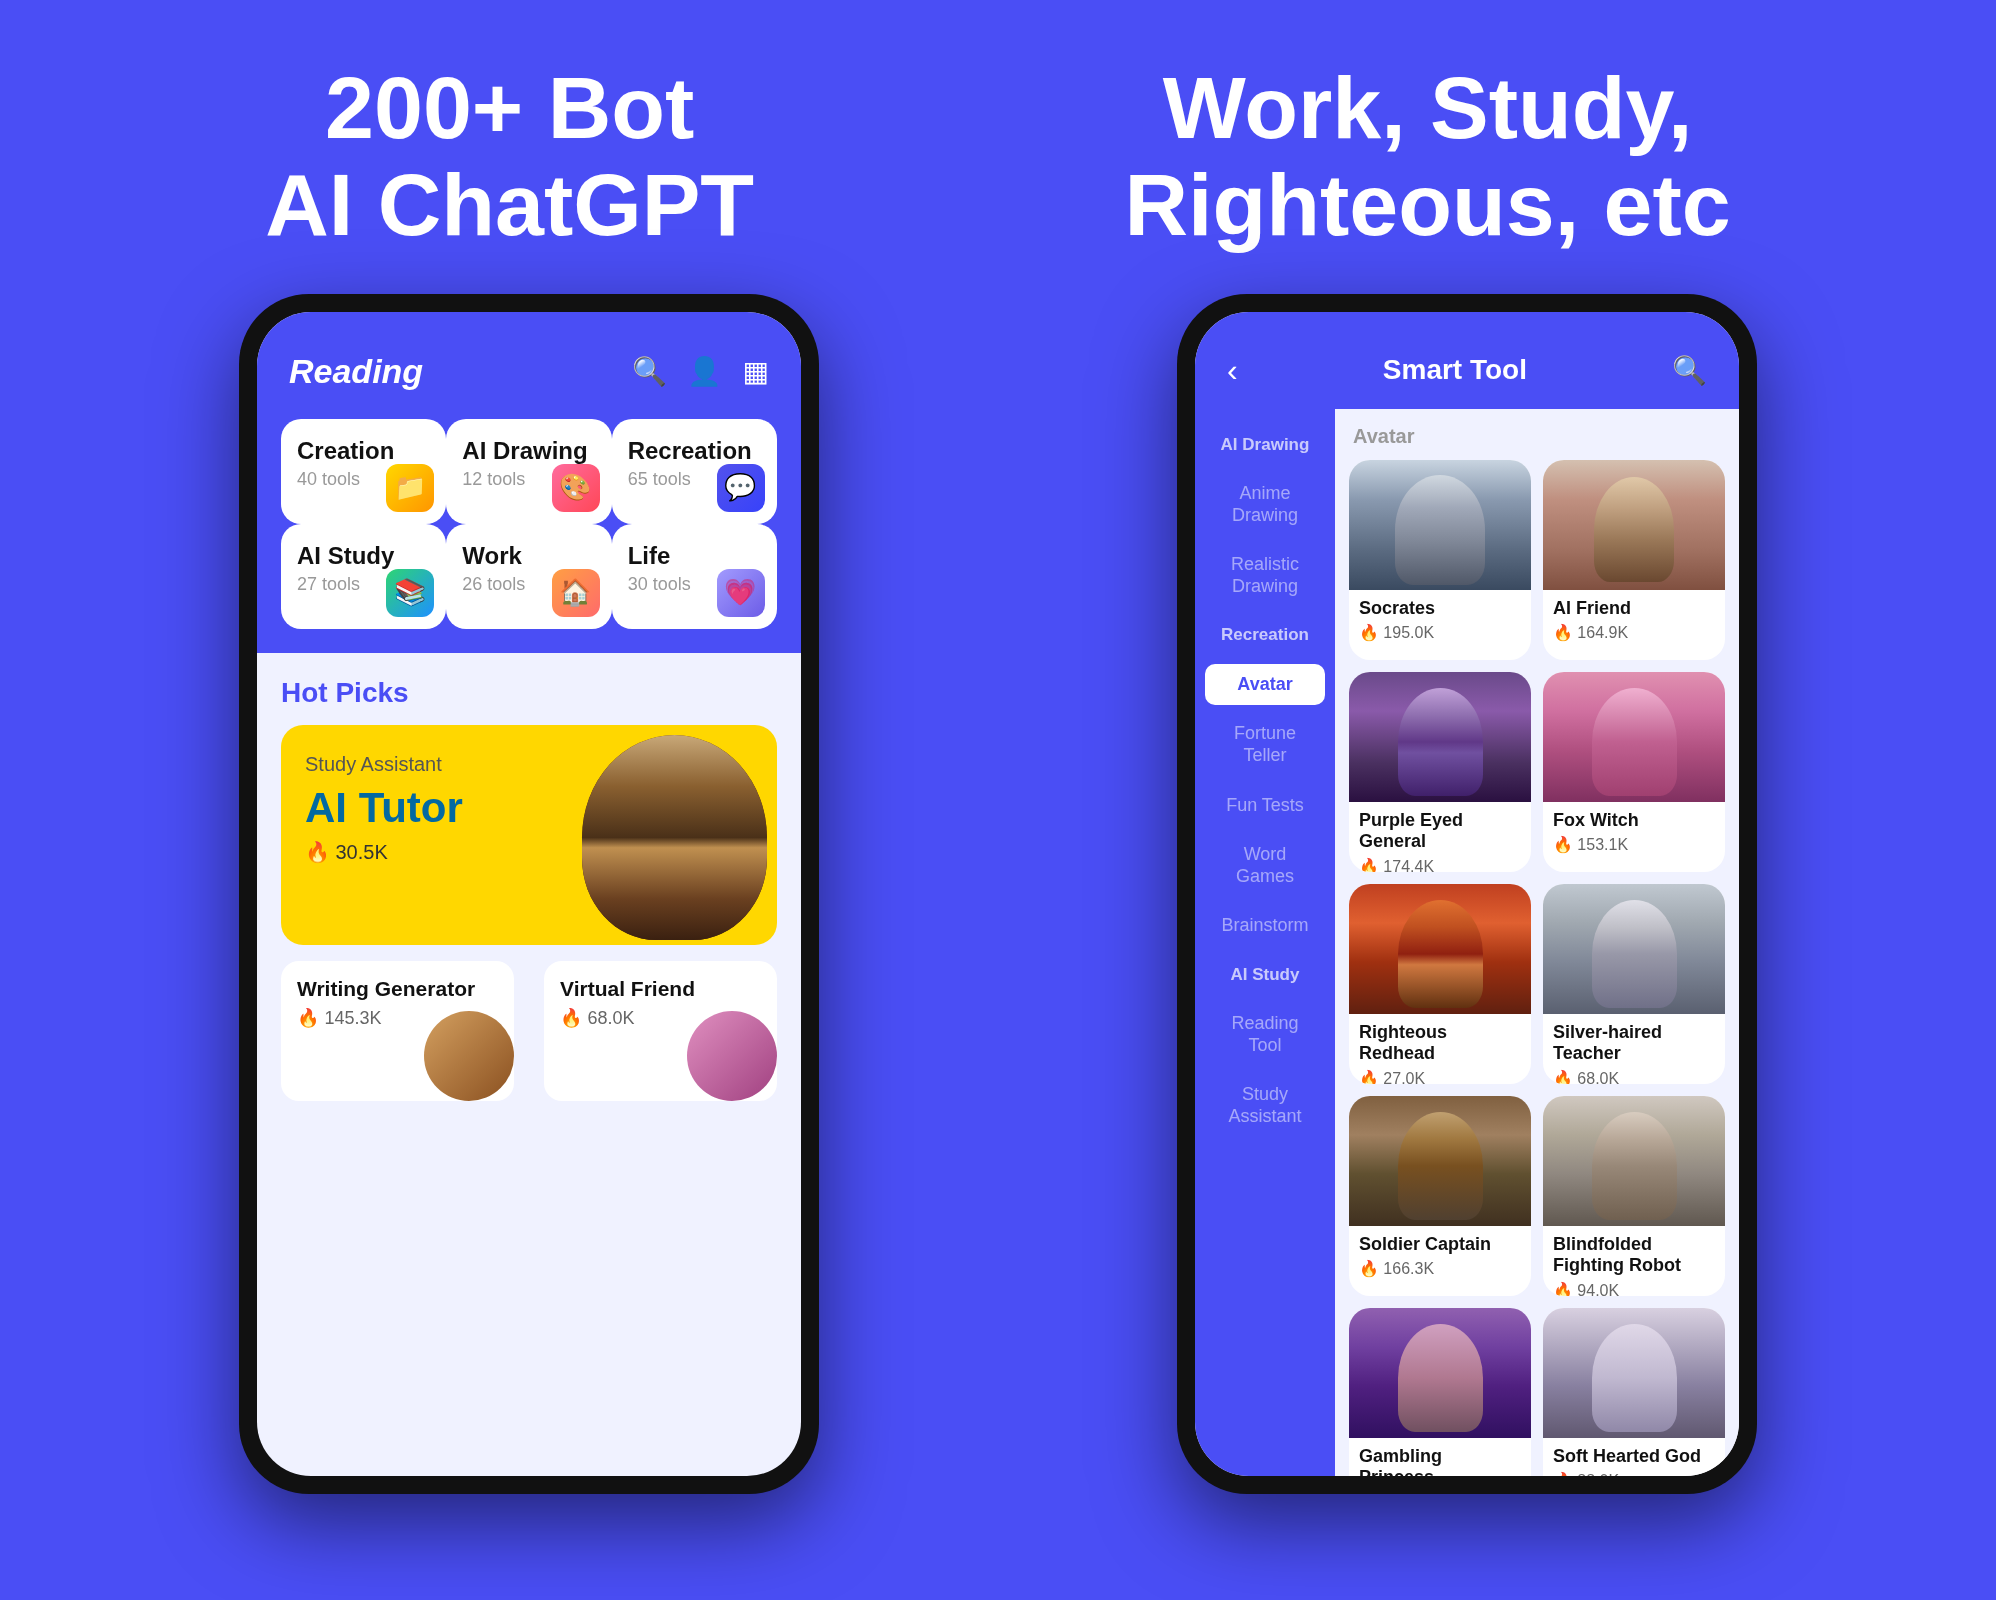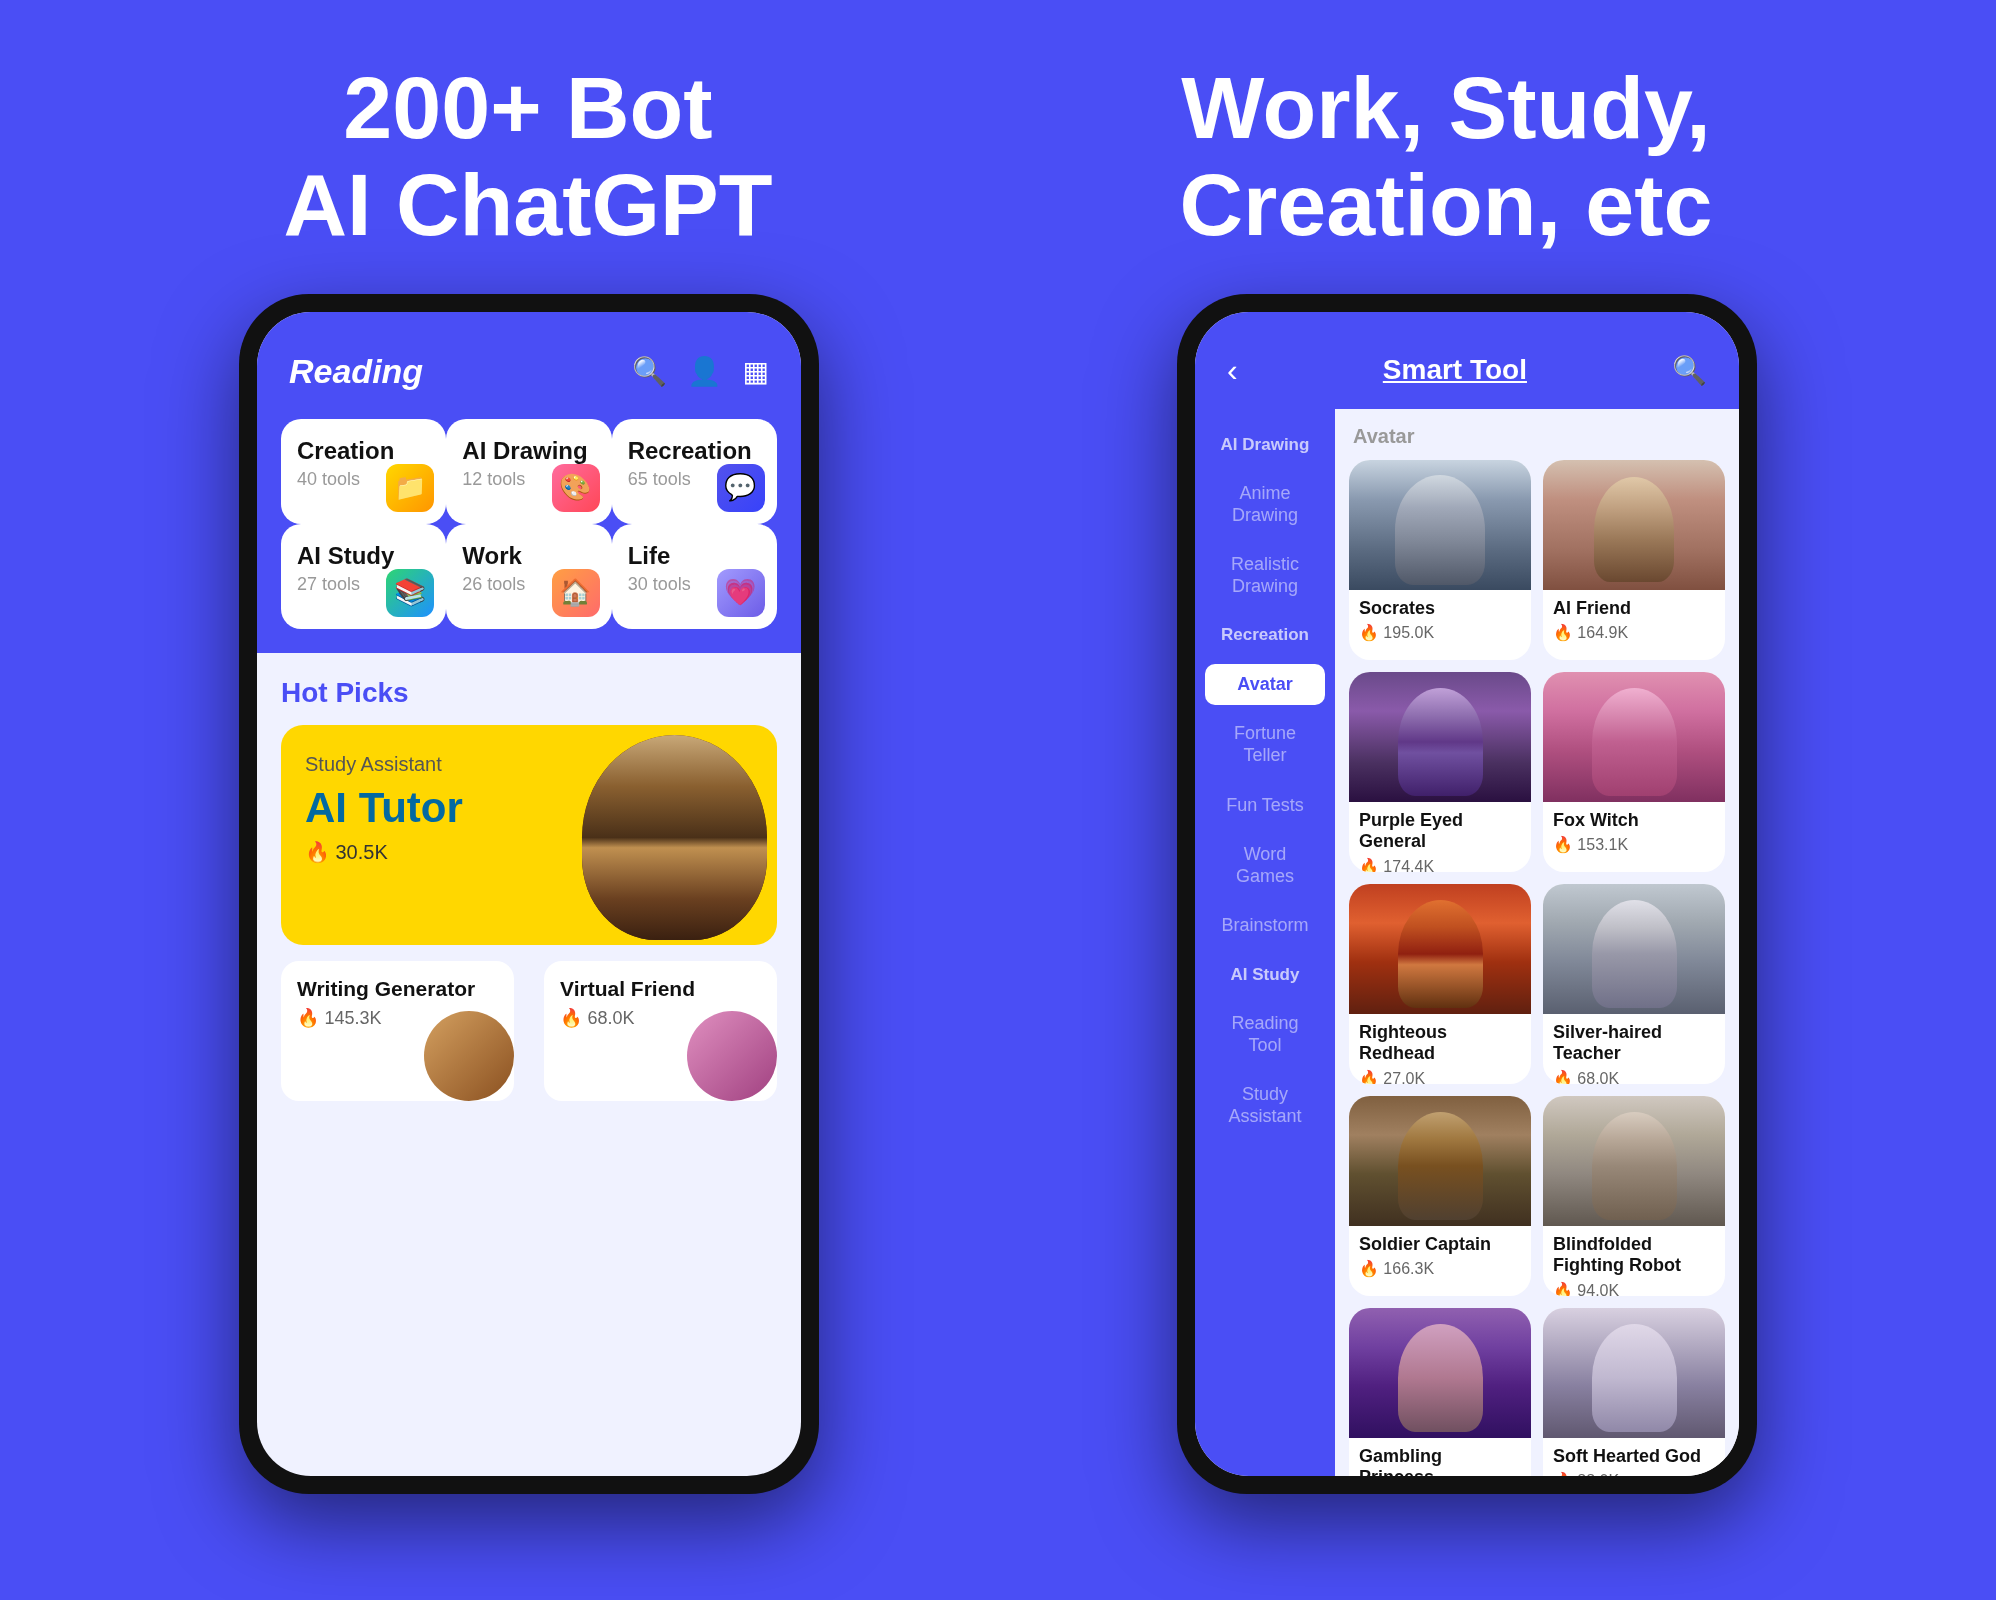--- a/index.html
+++ b/index.html
@@ -234,21 +234,20 @@
 
     .smart-back {
       color: white;
       font-size: 32px;
     }
 
     .smart-title {
       color: white;
       font-size: 28px;
       font-weight: 600;
-      text-decoration: underline;
     }
 
     .smart-search {
       color: white;
       font-size: 28px;
     }
 
     .smart-body {
       display: flex;
       flex: 1;
@@ -379,21 +378,21 @@
 </head>
 <body>
 
 <div class="top-section">
   <div>
     <div class="headline" style="white-space: pre-line;">200+ Bot
 AI ChatGPT</div>
   </div>
   <div>
     <div class="headline" style="white-space: pre-line;">Work, Study,
-Creation, etc</div>
+Righteous, etc</div>
   </div>
 </div>
 
 <div class="phones-section">
 
   <div class="phone-frame">
     <div class="phone-screen">
       <div class="app-home">
 
         <div class="app-header">

